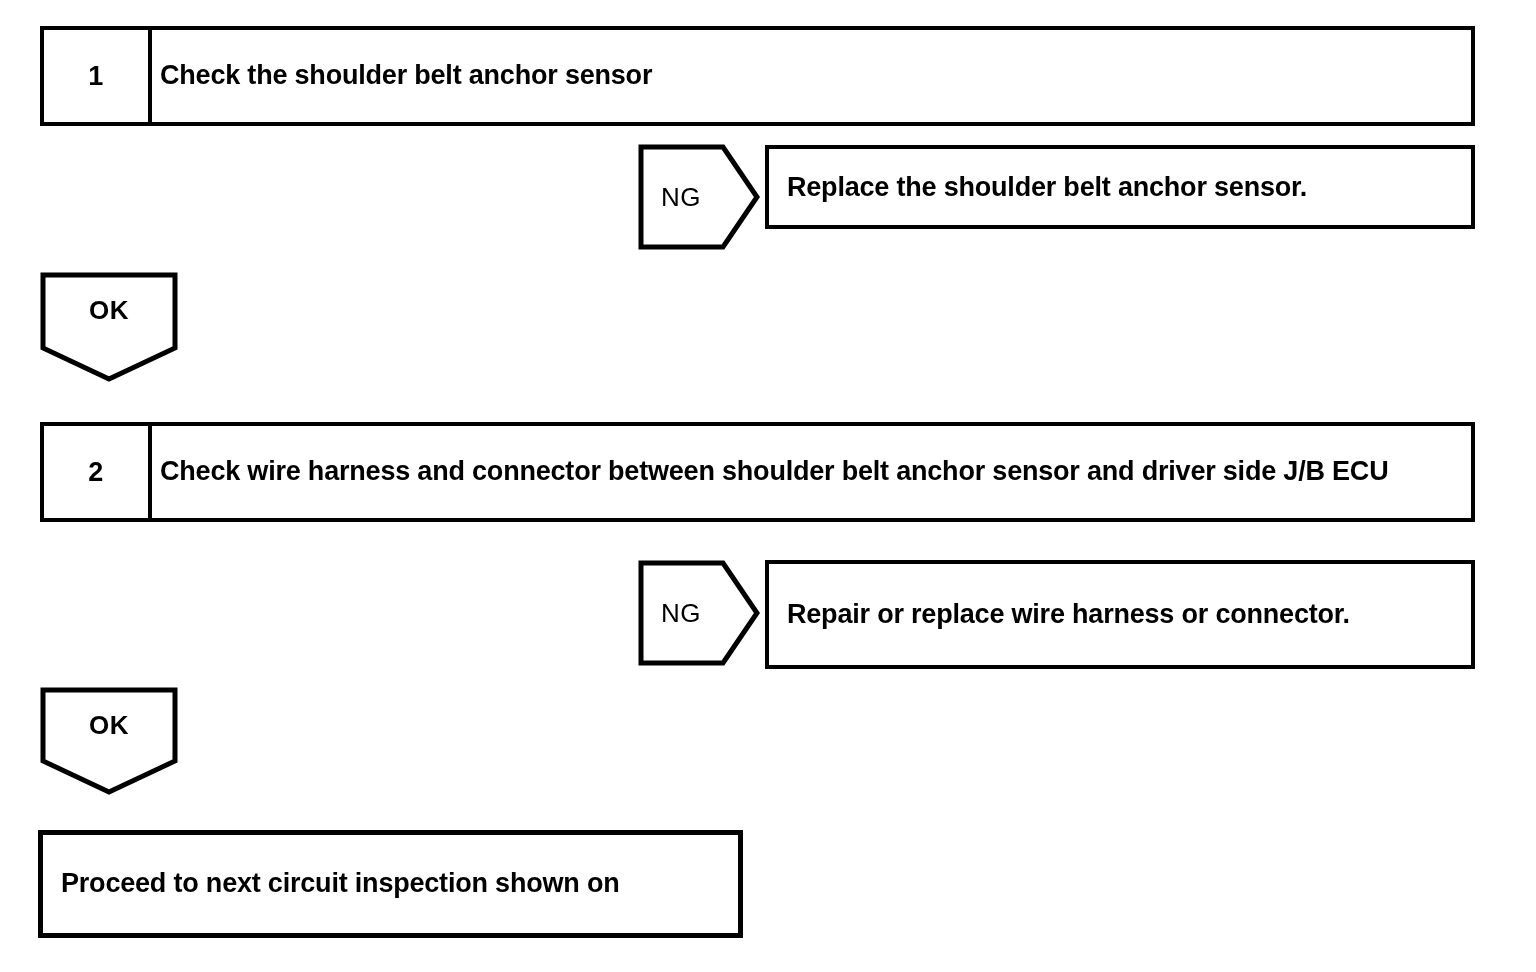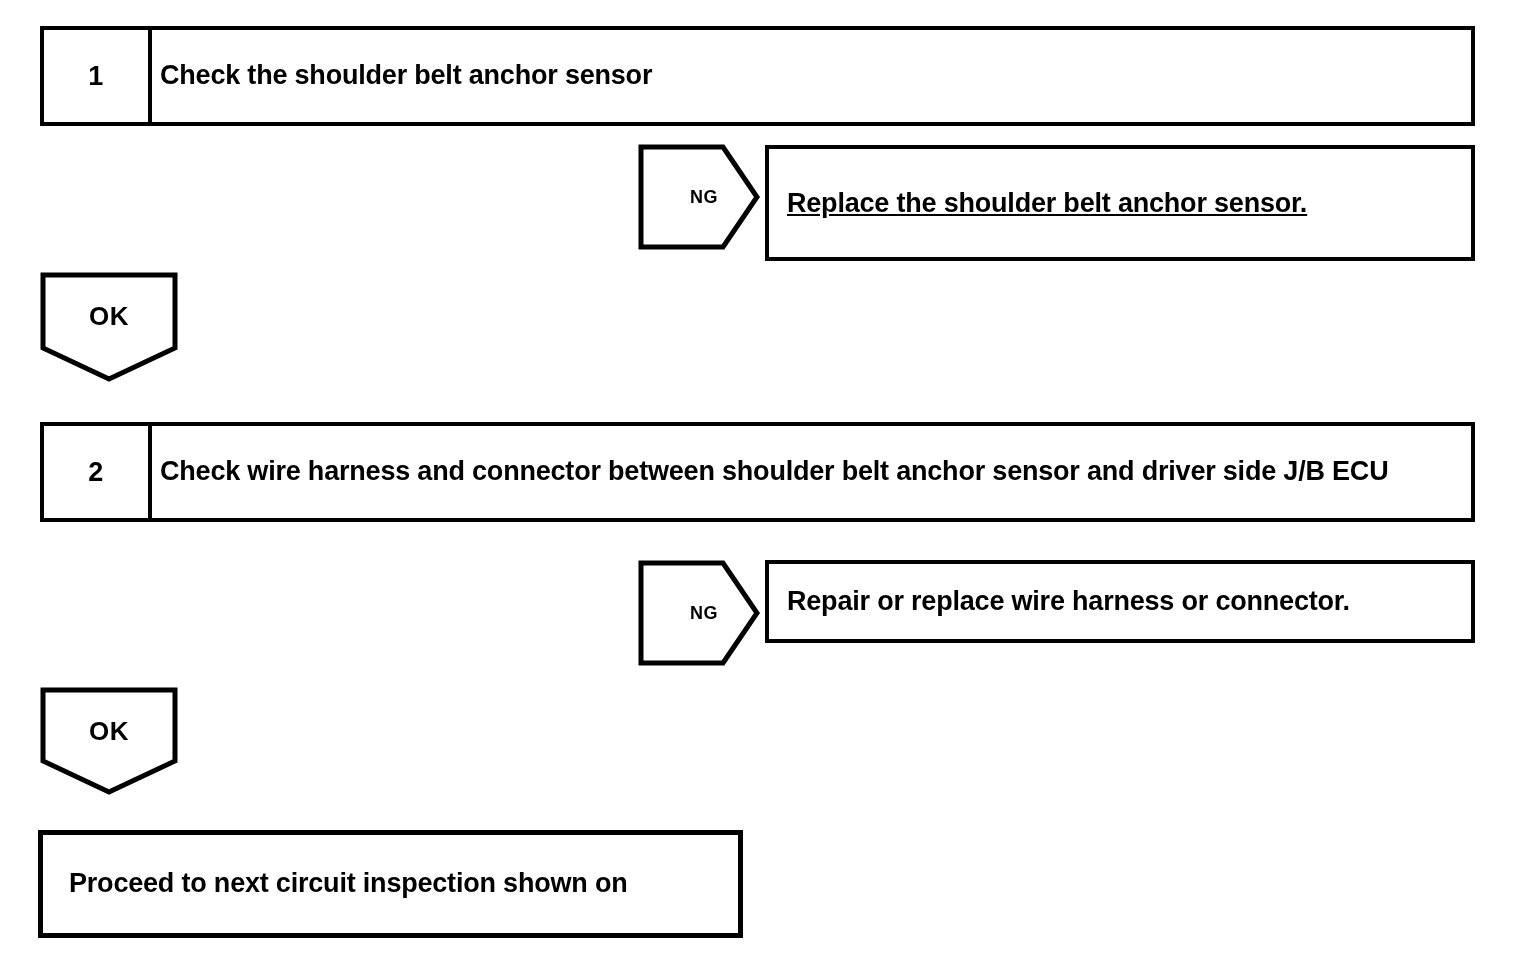--- a/index.html
+++ b/index.html
@@ -70,21 +70,21 @@
   }
 
   
   .terminal-box {
     position: absolute;
     box-sizing: border-box;
     border: 5px solid #000;
     background: #fff;
     display: flex;
     align-items: center;
-    padding: 0 26px;
+    padding: 0 18px;
     font-size: 27px;
     font-weight: bold;
     line-height: 1.30;
     letter-spacing: -0.2px;
   }
 
   
   .ng-arrow {
     position: absolute;
   }
@@ -93,36 +93,35 @@
   }
   .ng-arrow .lbl {
     position: absolute;
     top: 0;
     left: 0;
     width: 86px;
     height: 100%;
     display: flex;
     align-items: center;
     justify-content: center;
-    font-size: 18px;
-    font-weight: bold;
+    font-size: 26px;
+    font-weight: normal;
     letter-spacing: 0.5px;
-    padding-left: 23px;
   }
 
   
   .ok-arrow {
     position: absolute;
   }
   .ok-arrow svg {
     display: block;
   }
   .ok-arrow .lbl {
     position: absolute;
-    top: 6px;
+    top: 0;
     left: 0;
     width: 100%;
     height: 76px;
     display: flex;
     align-items: center;
     justify-content: center;
     font-size: 26px;
     font-weight: bold;
     letter-spacing: 0.5px;
   }
@@ -137,42 +136,42 @@
     <div class="step-text">Check the shoulder belt anchor sensor</div>
   </div>
 
   <div class="ng-arrow" style="left:638px; top:144px; width:122px; height:106px;">
     <svg width="122" height="106" viewBox="0 0 122 106" aria-hidden="true">
       <polygon points="3,3 85,3 119,53 85,103 3,103" fill="#ffffff" stroke="#000000" stroke-width="5" stroke-linejoin="miter"></polygon>
     </svg>
     <div class="lbl">NG</div>
   </div>
 
-  <div class="result-box" style="left:765px; top:145px; width:710px; height:116px;text-decoration:underline;">Replace the shoulder belt anchor sensor.</div>
+  <div class="result-box" style="left:765px; top:145px; width:710px; height:84px;">Replace the shoulder belt anchor sensor.</div>
 
   <div class="ok-arrow" style="left:40px; top:272px; width:138px; height:110px;">
     <svg width="138" height="110" viewBox="0 0 138 110" aria-hidden="true">
       <polygon points="3,3 135,3 135,76 69,107 3,76" fill="#ffffff" stroke="#000000" stroke-width="5" stroke-linejoin="miter"></polygon>
     </svg>
     <div class="lbl">OK</div>
   </div>
 
   <div class="step-box" style="left:40px; top:422px; width:1435px; height:100px;">
     <div class="step-num">2</div>
     <div class="step-text two-line">Check wire harness and connector between shoulder belt anchor sensor and driver side J/B ECU</div>
   </div>
 
   <div class="ng-arrow" style="left:638px; top:560px; width:122px; height:106px;">
     <svg width="122" height="106" viewBox="0 0 122 106" aria-hidden="true">
       <polygon points="3,3 85,3 119,53 85,103 3,103" fill="#ffffff" stroke="#000000" stroke-width="5" stroke-linejoin="miter"></polygon>
     </svg>
     <div class="lbl">NG</div>
   </div>
 
-  <div class="result-box" style="left:765px; top:560px; width:710px; height:83px;">Repair or replace wire harness or connector.</div>
+  <div class="result-box" style="left:765px; top:560px; width:710px; height:109px;">Repair or replace wire harness or connector.</div>
 
   <div class="ok-arrow" style="left:40px; top:687px; width:138px; height:108px;">
     <svg width="138" height="108" viewBox="0 0 138 108" aria-hidden="true">
       <polygon points="3,3 135,3 135,74 69,105 3,74" fill="#ffffff" stroke="#000000" stroke-width="5" stroke-linejoin="miter"></polygon>
     </svg>
     <div class="lbl">OK</div>
   </div>
 
   <div class="terminal-box" style="left:38px; top:830px; width:705px; height:108px;">
     <div>

